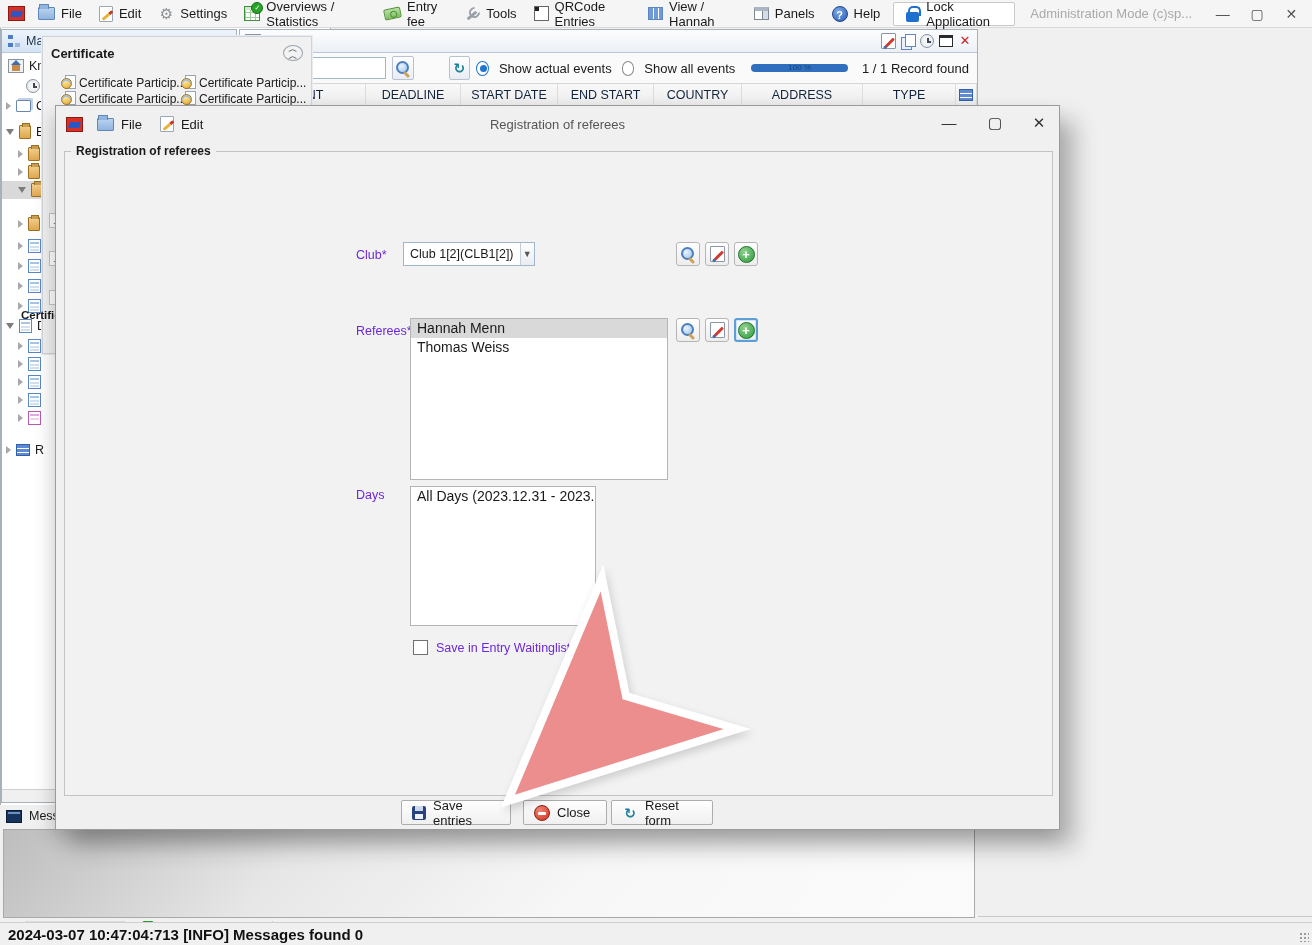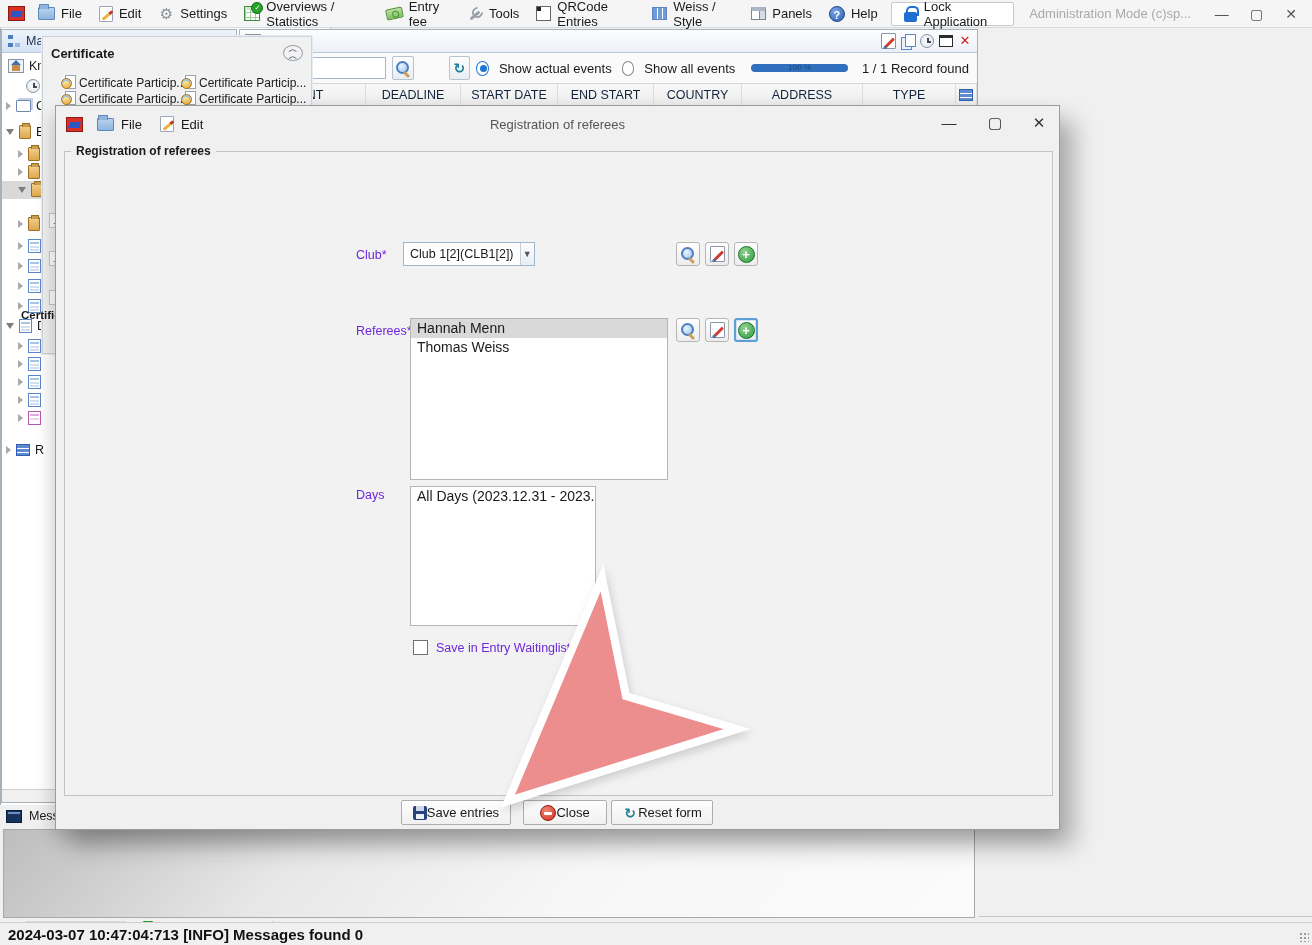--- a/index.html
+++ b/index.html
@@ -155,21 +155,21 @@
   .f-label { position:absolute; font-size:12.5px; color:#6d28d9; }
   #club-combo { position:absolute; left:347px; top:136px; width:132px; height:24px; background:#fff; border:1px solid #9fb6cf; display:flex; align-items:center; }
   #club-combo .val { flex:1; padding:0 6px; font-size:12.5px; white-space:nowrap; }
   #club-combo .dd { width:22px; height:100%; border-left:1px solid #c3cdd8; background:linear-gradient(#fdfdfd,#e9edf2); display:flex; align-items:center; justify-content:center; color:#555; font-size:9px; }
   .mini-btn { position:absolute; width:24px; height:24px; background:linear-gradient(#fefefe,#ededed); border:1px solid #b5b5b5; border-radius:3px; display:flex; align-items:center; justify-content:center; }
   .mini-btn.focus { border:2px solid #5e9ed6; box-shadow:0 0 0 1px #cfe4f7 inset; }
   .dlg-list { position:absolute; background:#fff; border:1px solid #b5b5b5; font-size:14px; overflow:hidden; }
   .dlg-list .li { height:19px; line-height:19px; padding:0 6px; white-space:nowrap; }
   .dlg-list .li.sel { background:#d9d9d9; }
   #wl-check { position:absolute; left:357px; top:534px; width:15px; height:15px; border:1px solid #707070; background:#fff; }
-  .dlg-btn { position:absolute; height:25px; display:flex; align-items:center; justify-content:center; background:linear-gradient(#fefefe,#f0f0f0); border:1px solid #adadad; border-radius:2px; font-size:13px; padding:0 10px; }
+  .dlg-btn { position:absolute; height:25px; display:flex; align-items:center; justify-content:flex-start; gap:7px; background:linear-gradient(#fefefe,#f0f0f0); border:1px solid #adadad; border-radius:2px; font-size:13px; padding:0 10px; }
 
   
   #arrow-svg { position:absolute; left:0; top:0; z-index:60; pointer-events:none; filter:drop-shadow(2px 4px 4px rgba(0,0,0,.15)); }
 </style>
 </head>
 <body>
 
 <div id="screen">
 
   <div id="topbar">
@@ -197,21 +197,21 @@
     <div class="menu-item">
         <span class="ic ic-wrench"></span>
         <span>Tools</span>
       </div>
     <div class="menu-item">
         <span class="ic ic-qr"></span>
         <span>QRCode Entries</span>
       </div>
     <div class="menu-item">
         <span class="ic ic-grid"></span>
-        <span>Weiss / Style</span>
+        <span>View / Hannah</span>
       </div>
     <div class="menu-item">
         <span class="ic ic-panels"></span>
         <span>Panels</span>
       </div>
     <div class="menu-item">
         <span class="ic ic-help">?</span>
         <span>Help</span>
       </div>
     <div id="lock-btn">

